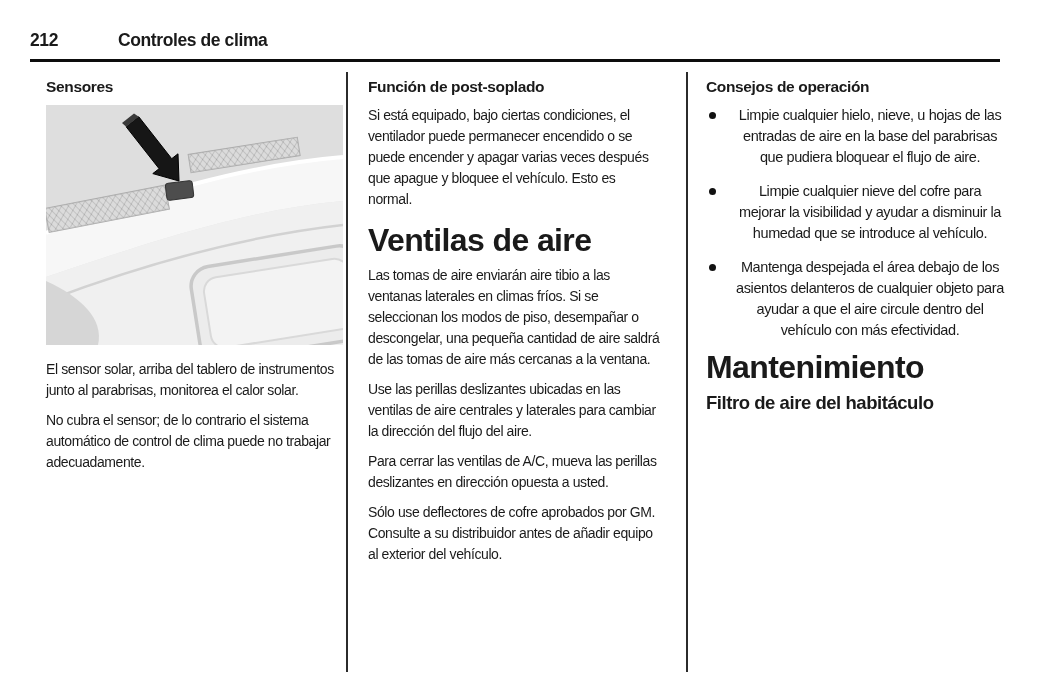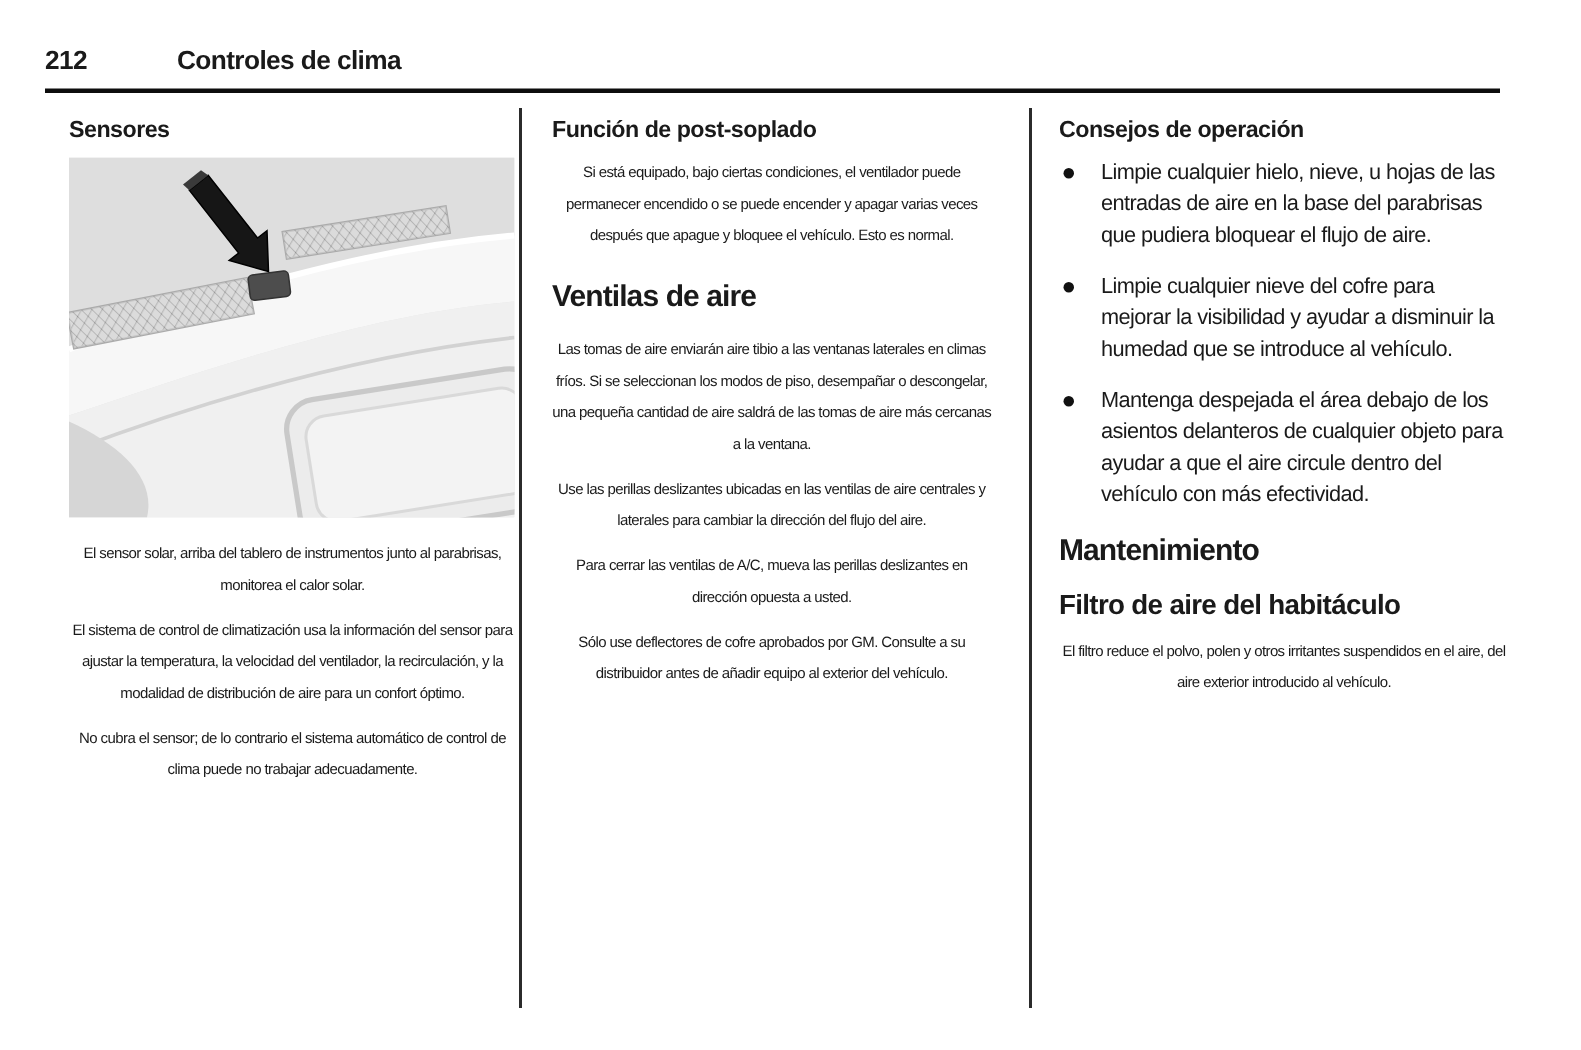--- a/index.html
+++ b/index.html
@@ -44,52 +44,52 @@
   .col3 { left: 706px; width: 300px; }
 
   .col-heading {
     font-size: 15.5px;
     font-weight: bold;
     letter-spacing: -0.35px;
     margin: 0 0 10px 0;
     line-height: 17px;
   }
   .big-heading {
-    font-size: 20px;
+    font-size: 32px;
     font-weight: bold;
     letter-spacing: -0.6px;
     line-height: 27px;
     margin: 17px 0 11px 0;
   }
   .sub-heading {
     font-size: 18.5px;
     font-weight: bold;
     letter-spacing: -0.45px;
     line-height: 22px;
     margin: 2px 0 10px 0;
   }
   .body-text p {
-    font-size: 10px;
+    font-size: 14px;
     line-height: 21px;
     letter-spacing: -0.4px;
     margin: 0 0 9px 0;
-    text-align: center;
   }
   .figure-wrap {
     width: 297px; height: 240px;
     margin: 0 0 14px 0;
   }
   .bullet-list { margin: 0; padding: 0; list-style: none; }
   .bullet-item {
     position: relative;
     padding-left: 28px;
     font-size: 14.5px;
     line-height: 21px;
     letter-spacing: -0.4px;
     margin: 0 0 13px 0;
+    text-align: center;
   }
   .bullet-dot {
     position: absolute;
     left: 3px; top: 7px;
     width: 7px; height: 7px;
     border-radius: 50%;
     background: #111111;
   }
 </style>
 </head>
@@ -150,21 +150,20 @@
         </g>
 
         <rect x="120" y="77" width="27" height="17" rx="3" transform="rotate(-7 133 85)" fill="#4d4d4d" stroke="#333333" stroke-width="1"></rect>
 
         <polygon points="133,76 106.8,68.6 113.1,63.7 80.2,21.8 92.8,11.8 125.7,53.7 132,48.8" fill="#161616" stroke="#000000" stroke-width="1"></polygon>
         <polygon points="80.2,21.8 92.8,11.8 88,8.5 76,18" fill="#3a3a3a"></polygon>
       </svg>
     </div>
 
     <p>El sensor solar, arriba del tablero de instrumentos junto al parabrisas, monitorea el calor solar.</p>
-    <p>El sistema de control de climatización usa la información del sensor para ajustar la temperatura, la velocidad del ventilador, la recirculación, y la modalidad de distribución de aire para un confort óptimo.</p>
     <p>No cubra el sensor; de lo contrario el sistema automático de control de clima puede no trabajar adecuadamente.</p>
   </div>
 
   <div class="col col2 body-text">
     <h3 class="col-heading">Función de post-soplado</h3>
     <p>Si está equipado, bajo ciertas condiciones, el ventilador puede permanecer encendido o se puede encender y apagar varias veces después que apague y bloquee el vehículo. Esto es normal.</p>
 
     <h2 class="big-heading">Ventilas de aire</h2>
     <p>Las tomas de aire enviarán aire tibio a las ventanas laterales en climas fríos. Si se seleccionan los modos de piso, desempañar o descongelar, una pequeña cantidad de aire saldrá de las tomas de aire más cercanas a la ventana.</p>
     <p>Use las perillas deslizantes ubicadas en las ventilas de aire centrales y laterales para cambiar la dirección del flujo del aire.</p>
@@ -185,16 +184,15 @@
         <span>Limpie cualquier nieve del cofre para mejorar la visibilidad y ayudar a disminuir la humedad que se introduce al vehículo.</span>
       </li>
       <li class="bullet-item">
         <span class="bullet-dot"></span>
         <span>Mantenga despejada el área debajo de los asientos delanteros de cualquier objeto para ayudar a que el aire circule dentro del vehículo con más efectividad.</span>
       </li>
     </ul>
 
     <h2 class="big-heading" style="margin-top:0;">Mantenimiento</h2>
     <h3 class="sub-heading">Filtro de aire del habitáculo</h3>
-    <p>El filtro reduce el polvo, polen y otros irritantes suspendidos en el aire, del aire exterior introducido al vehículo.</p>
   </div>
 
 </div>
 
 </body></html>

